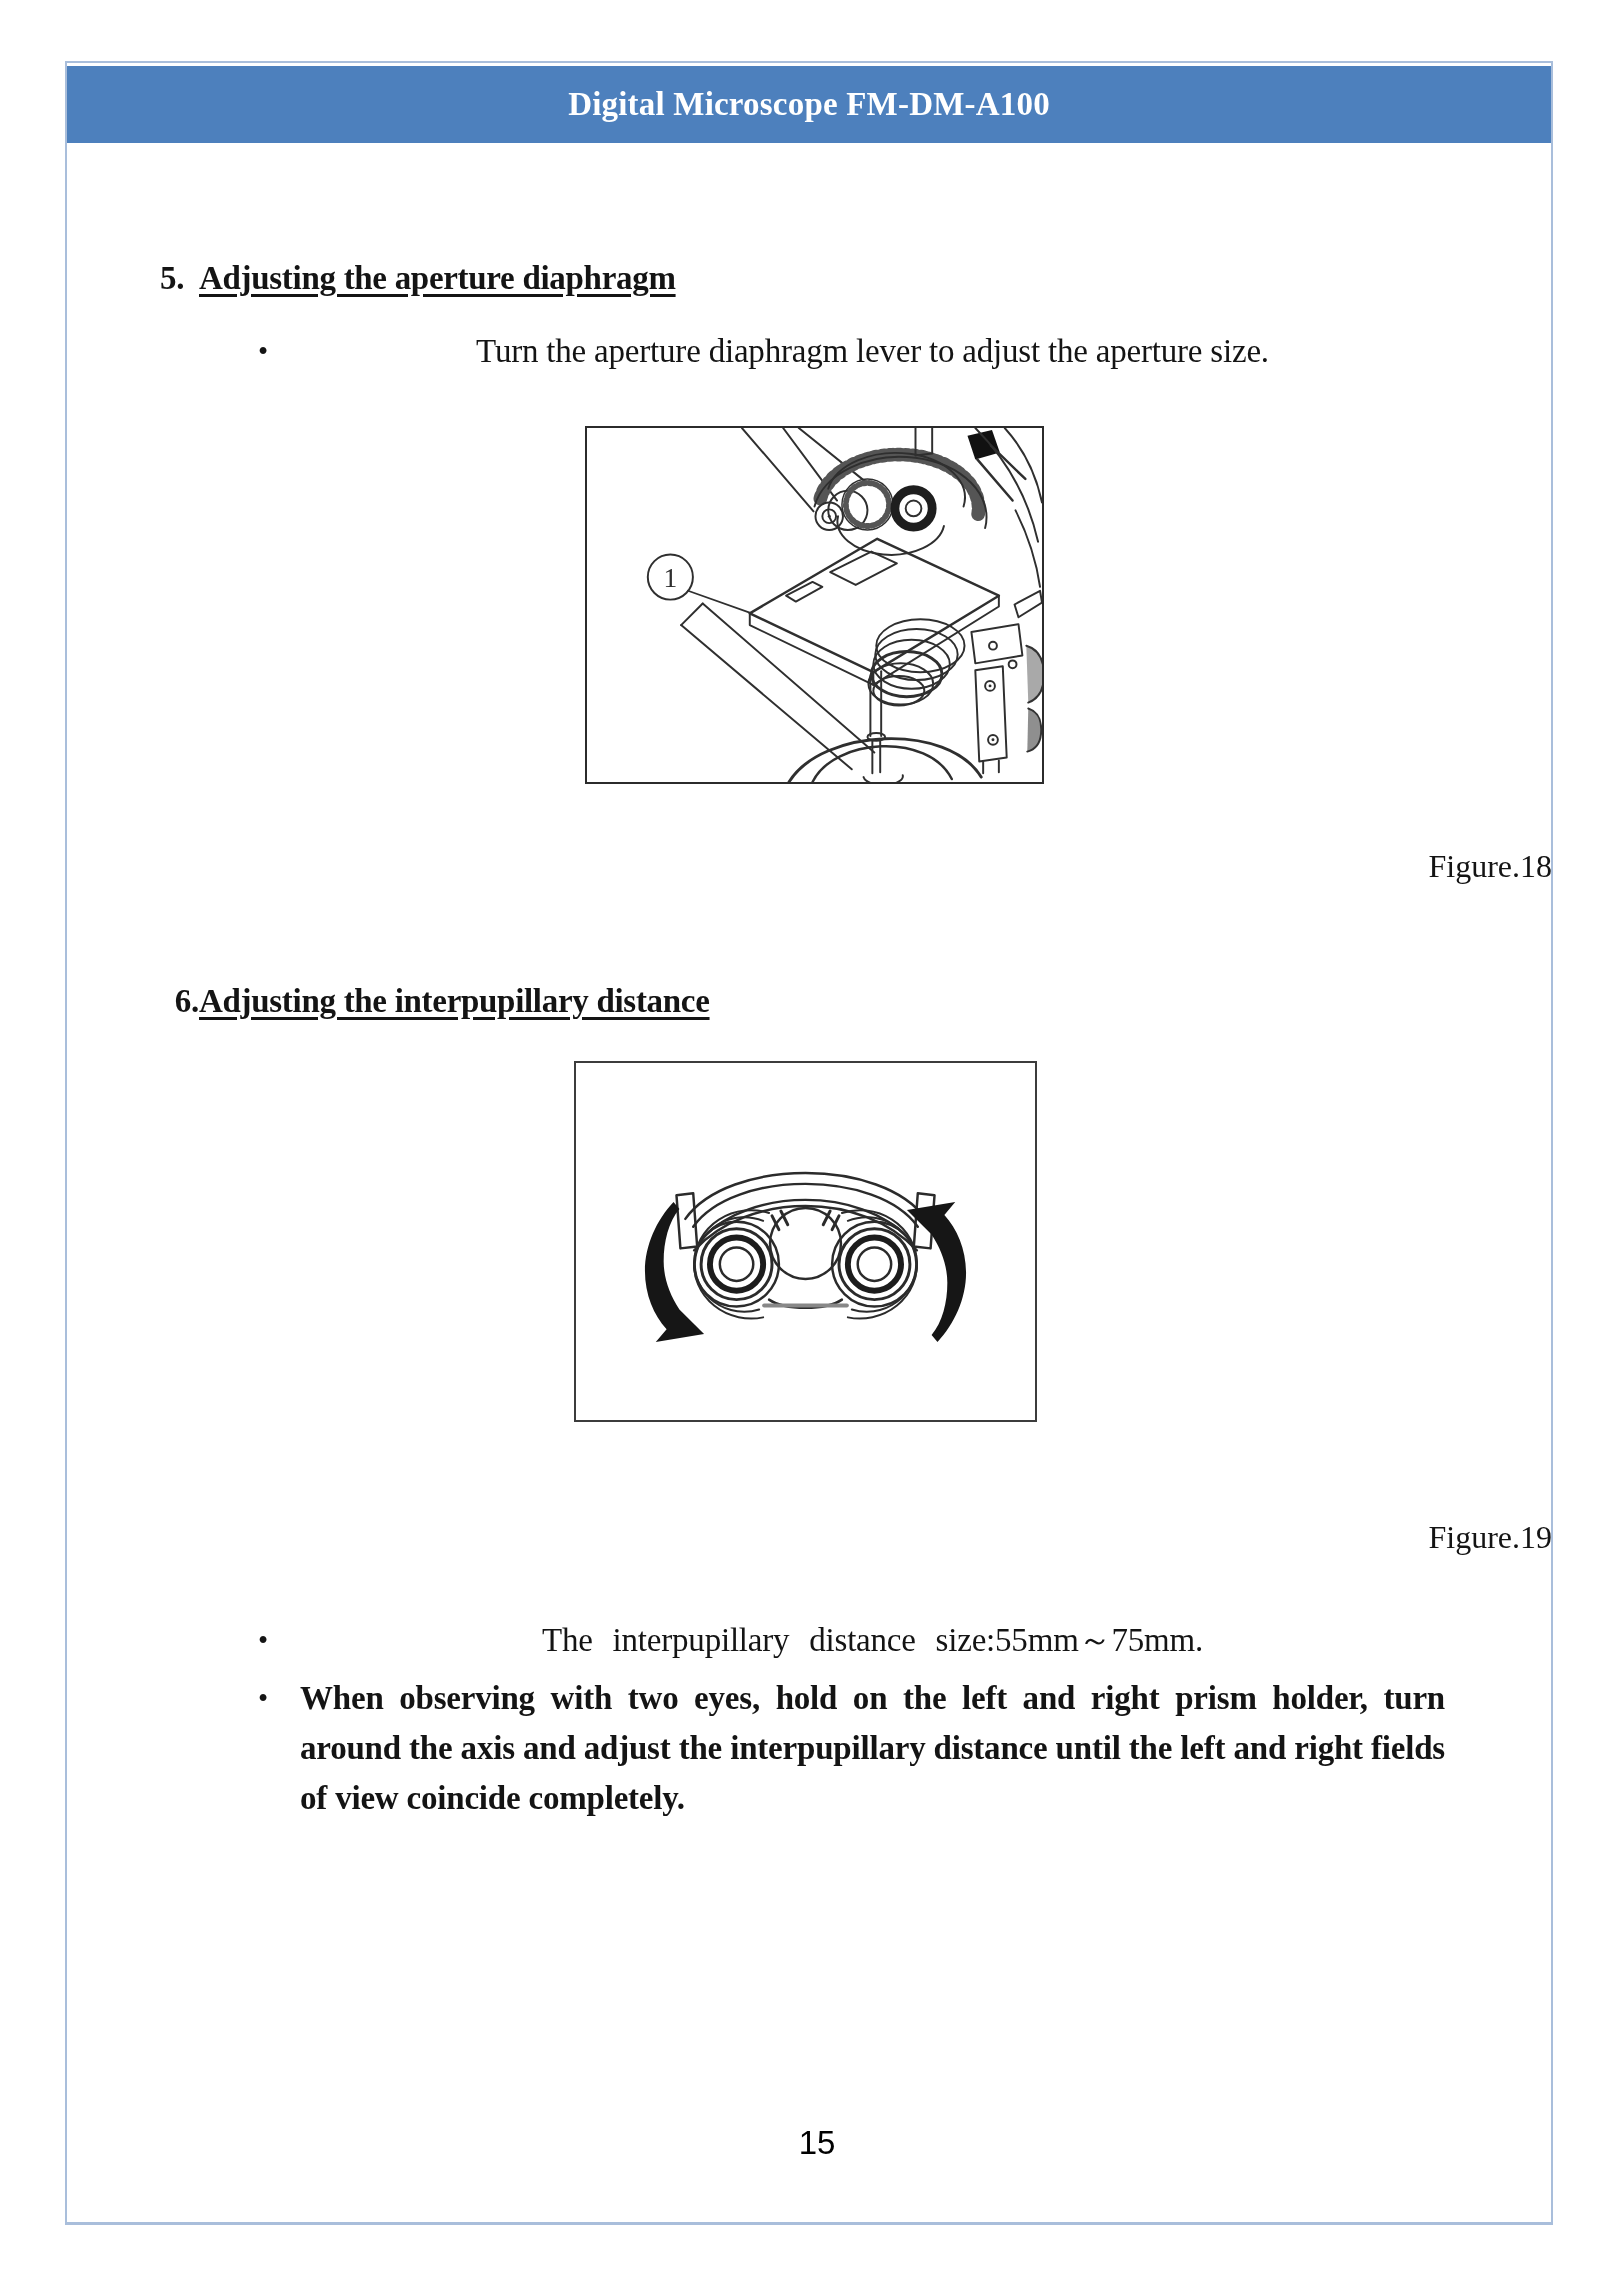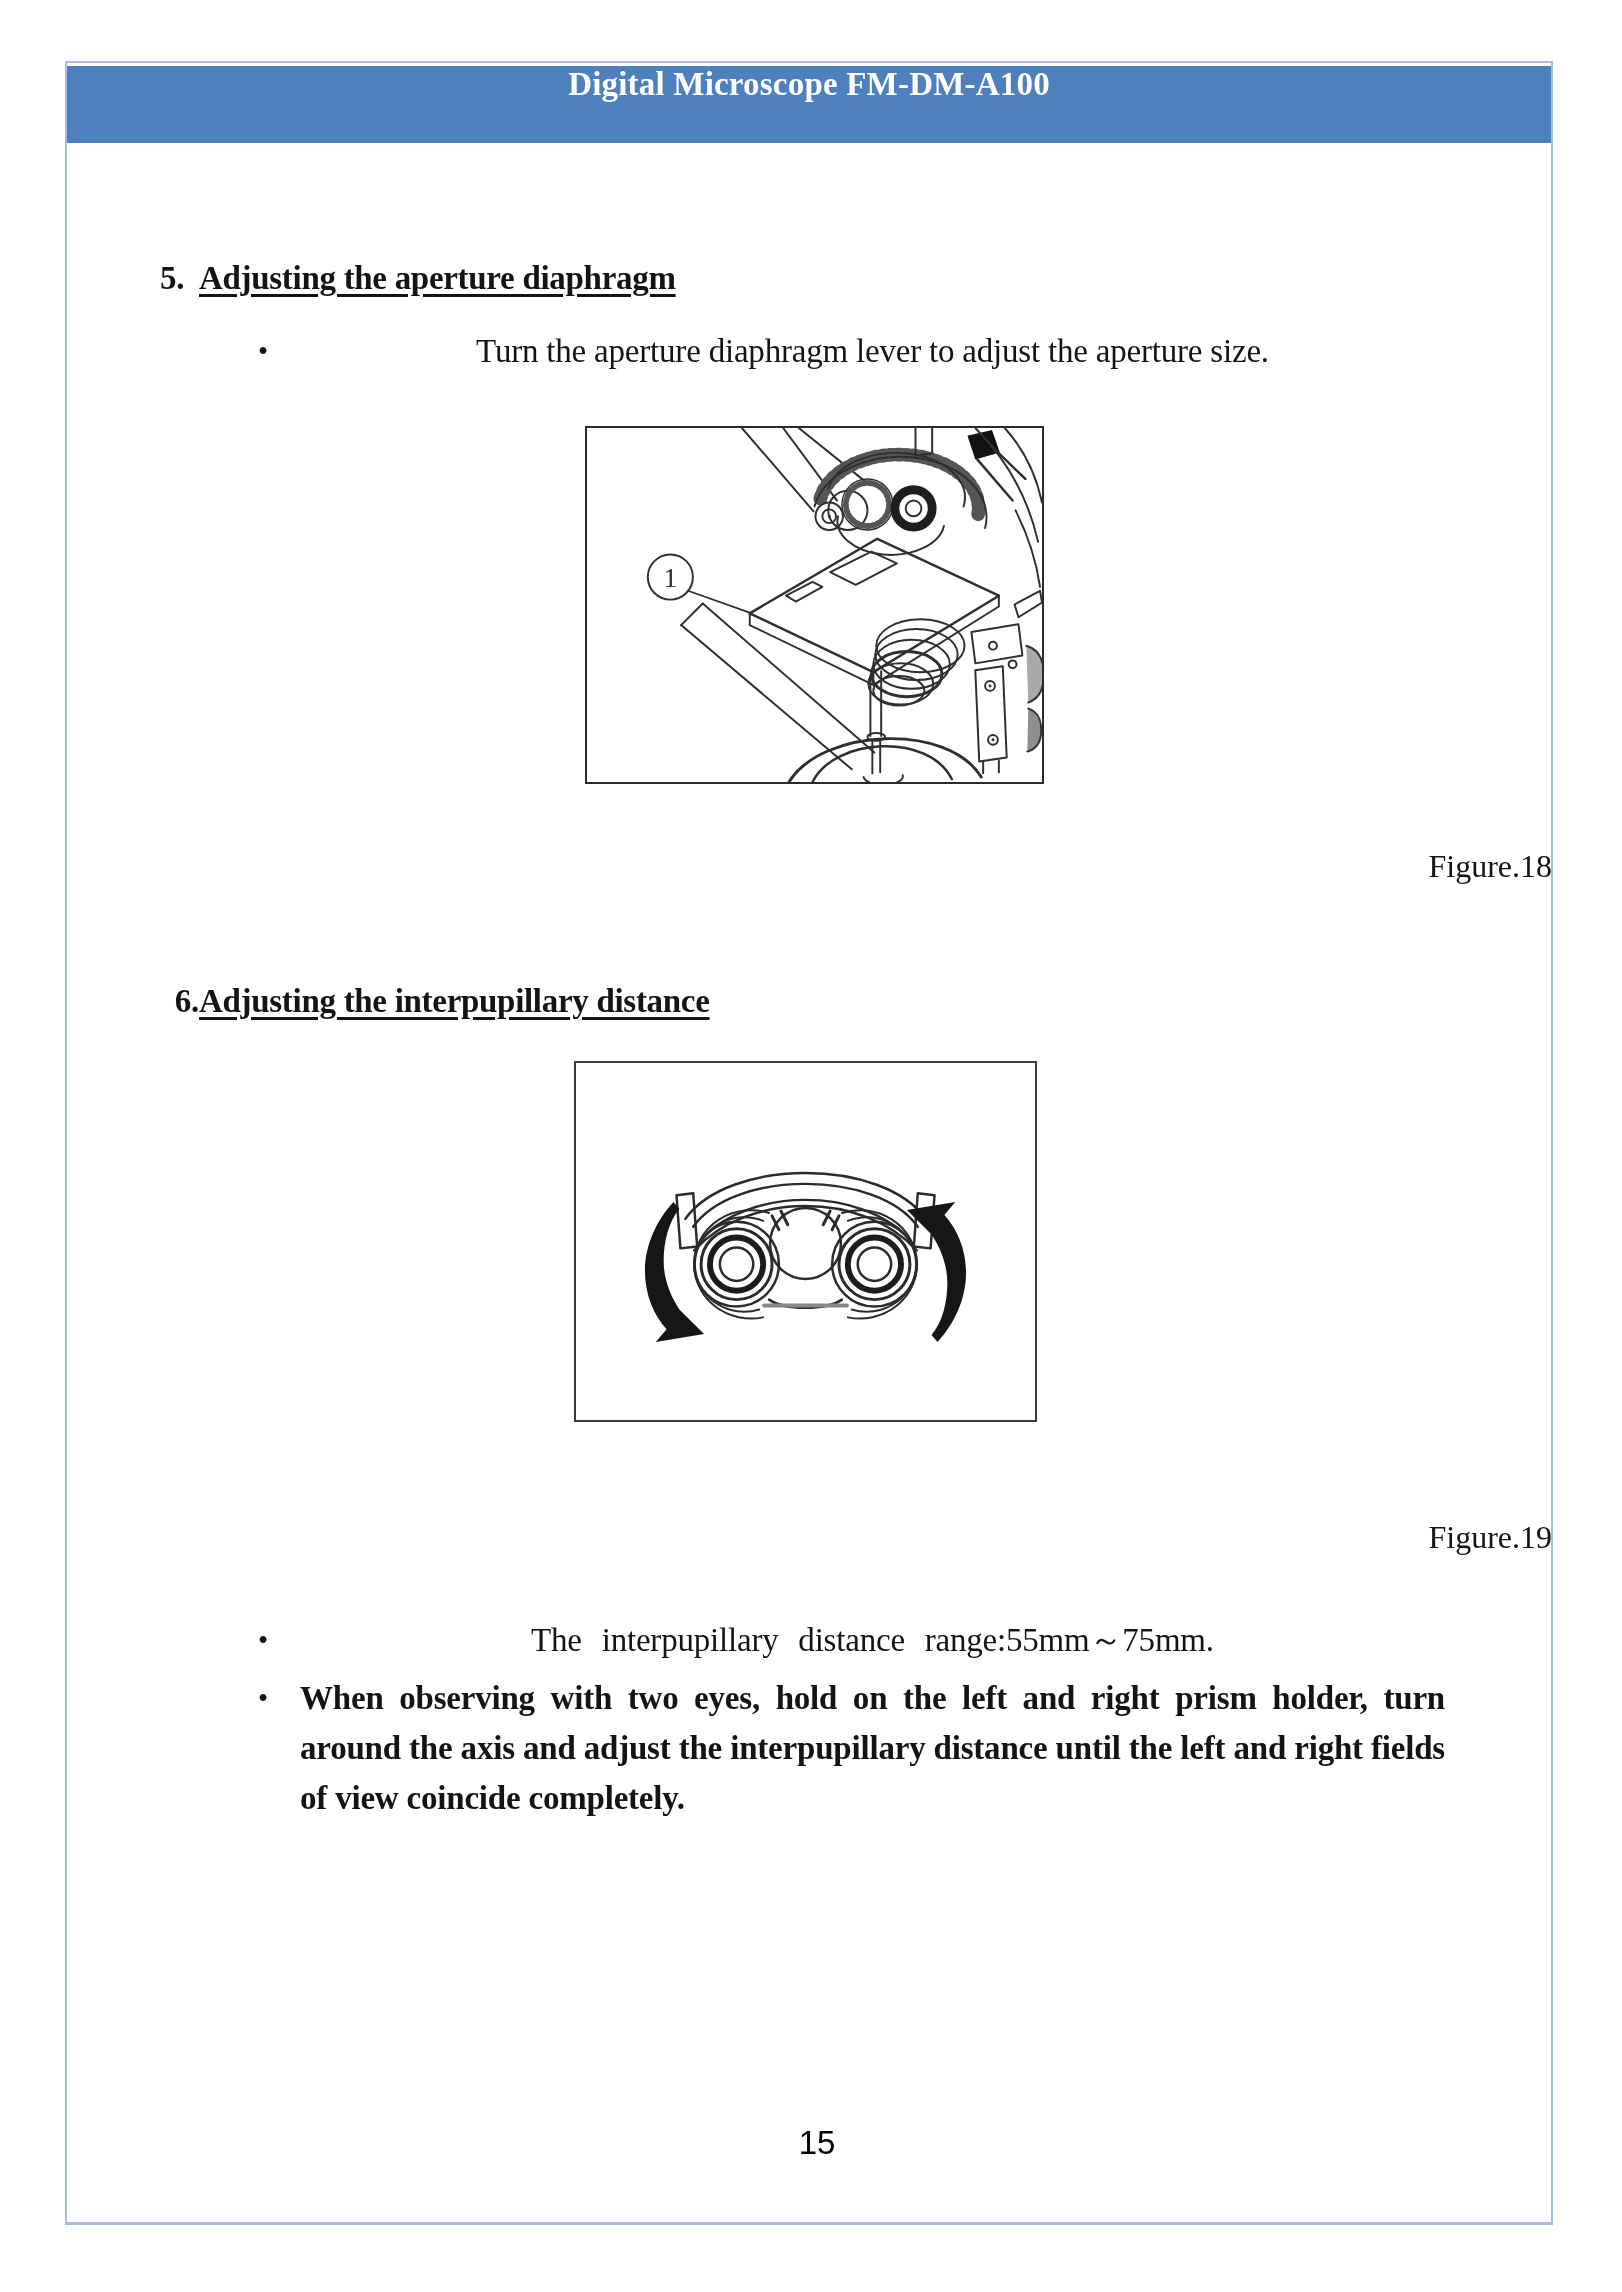--- a/index.html
+++ b/index.html
@@ -1,21 +1,21 @@
 <!DOCTYPE html>
 <html><head>
 <meta charset="utf-8">
 <style>
   html,body{margin:0;padding:0;background:#ffffff;}
   .page{position:relative;width:1622px;height:2293px;background:#ffffff;overflow:hidden;
         font-family:"Liberation Serif",serif;color:#141414;}
   .border-box{position:absolute;left:65px;top:61px;width:1488px;height:2164px;
         border:2px solid #a9bedb;border-bottom-width:3.9px;box-sizing:border-box;background:#ffffff;}
   .header-bar{position:absolute;left:0;right:0;top:2.9px;height:77px;background:#4d80bd;
-        display:flex;justify-content:center;}
+        display:flex;align-items:center;justify-content:center;}
   .header-title{color:#ffffff;font-weight:bold;font-size:33px;letter-spacing:0.2px;}
   .heading{position:absolute;left:160px;font-size:33px;font-weight:bold;line-height:50px;white-space:nowrap;letter-spacing:-0.3px;}
   .hnum{display:inline-block;width:39px;}
   .htitle{text-decoration:underline;text-decoration-thickness:2.5px;text-underline-offset:4.9px;}
   .bullet-row{position:absolute;left:258px;display:flex;align-items:flex-start;font-size:33px;line-height:50px;}
   .dot{flex:none;width:42px;font-size:29px;}
   .btext{width:1145px;letter-spacing:-0.2px;text-align:center;}
   .wide{word-spacing:11.8px;}
   .justify{text-align:justify;font-weight:bold;}
   .figure-frame{position:absolute;box-sizing:border-box;background:#ffffff;}
@@ -178,21 +178,21 @@
       <g fill="#161616" stroke="none">
         <path d="M99,141 C82,159 70,185 70,211 C70,235 79,256 92,270 L81,283 L130,275 L105,250 C95,235 89,218 89,201 C89,181 94,161 105,148 Z"></path>
         <path d="M367,283 C384,265 396,239 396,213 C396,189 387,168 374,154 L385,141 L336,149 L361,174 C371,189 377,206 377,223 C377,243 372,263 361,276 Z"></path>
       </g>
     </svg>
   </div>
   <div class="caption" style="top:1512px;">Figure.19</div>
 
   <div class="bullet-row" style="top:1615px;">
     <span class="dot">•</span>
-    <span class="btext wide">The interpupillary distance range:55mm～75mm.</span>
+    <span class="btext wide">The interpupillary distance size:55mm～75mm.</span>
   </div>
   <div class="bullet-row" style="top:1673px;">
     <span class="dot">•</span>
     <span class="btext justify">When observing with two eyes, hold on the left and right prism holder, turn around the axis and adjust the interpupillary distance until the left and right fields of view coincide completely.</span>
   </div>
 
   <div class="page-number">15</div>
 
 </div>
 

